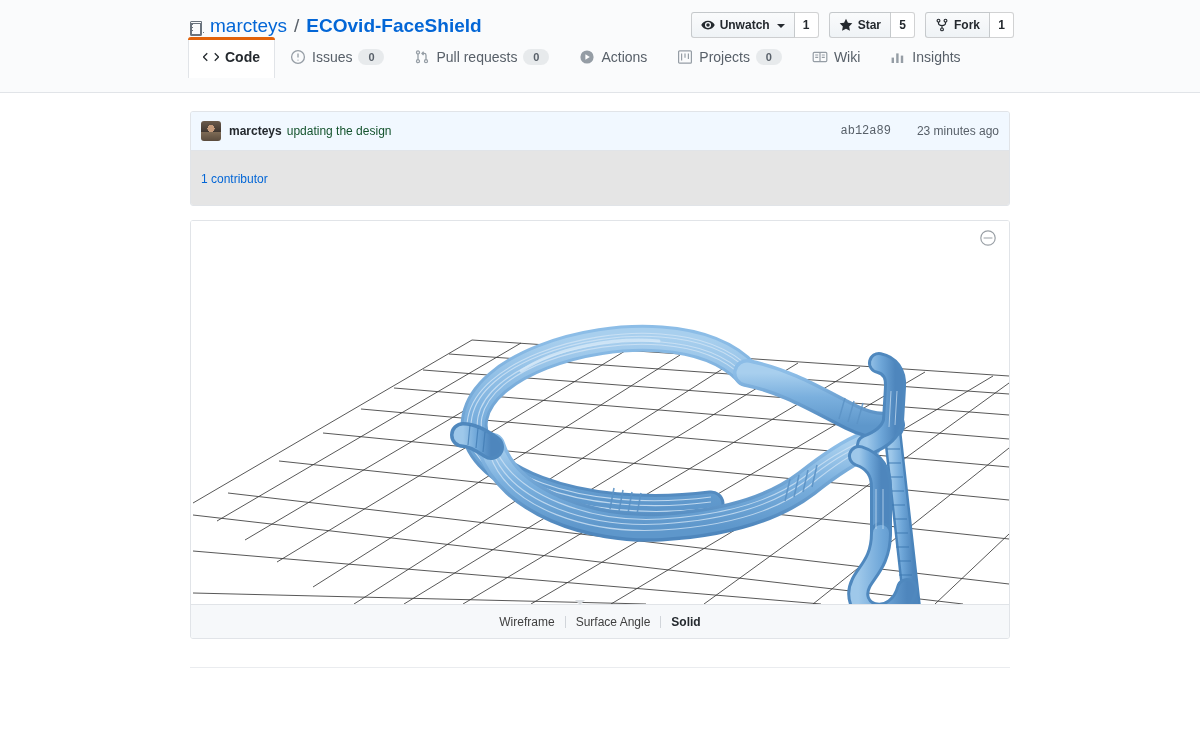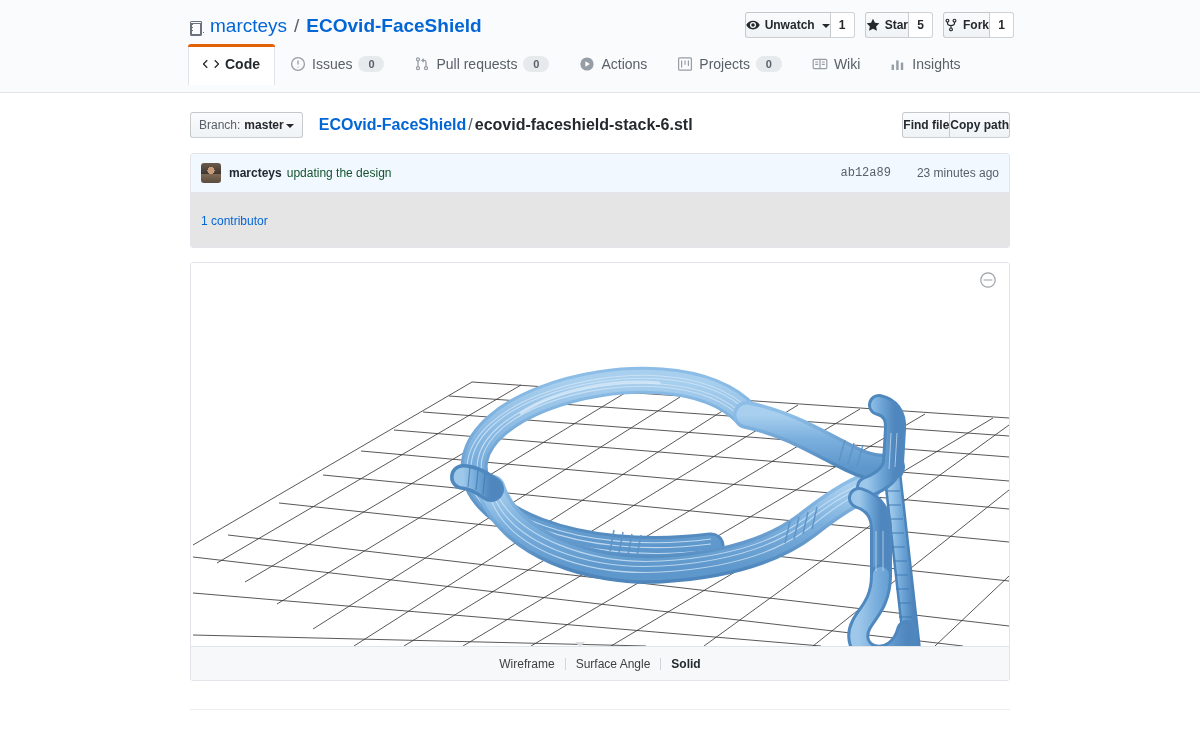--- a/index.html
+++ b/index.html
@@ -34,21 +34,21 @@
 
   
   .social-row{
     position:absolute;right:186px;top:12px;
     display:flex;align-items:center;gap:10px;
   }
   .btn-group{display:flex;align-items:stretch;}
   .sbtn{
     display:flex;align-items:center;gap:5px;
     height:26px;box-sizing:border-box;
-    padding:0 0;
+    padding:0 9px;
     font-size:12px;font-weight:600;color:#24292e;
     background:linear-gradient(#fafbfc,#eff3f6);
     border:1px solid rgba(27,31,35,.2);
     border-radius:3px 0 0 3px;
     white-space:nowrap;
   }
   .scount{
     display:flex;align-items:center;justify-content:center;
     min-width:24px;height:26px;box-sizing:border-box;
     padding:0 7px;
@@ -59,21 +59,21 @@
     border-radius:0 3px 3px 0;
   }
   .caret{
     display:inline-block;width:0;height:0;
     border:4px solid transparent;border-top-color:#24292e;border-bottom:0;
     margin-left:2px;position:relative;top:1px;
   }
 
   
   .nav{
-    position:absolute;left:188px;bottom:8px;
+    position:absolute;left:188px;bottom:15px;
     display:flex;align-items:flex-end;gap:0;
   }
   .tab{
     display:flex;align-items:center;gap:6px;
     padding:10px 14px 11px 14px;
     font-size:14px;color:#586069;
     border:1px solid transparent;border-bottom:0;
     box-sizing:border-box;
     line-height:18px;
     white-space:nowrap;
@@ -345,36 +345,20 @@
       </span>
       <span>Insights</span>
     </div>
 
 
   </nav>
 </div>
 
 <div class="content">
 
-  <div class="file-nav">
-    <button class="branch-btn">
-      <span class="lbl">Branch:</span>
-      <span class="val">master</span>
-      <span class="caret"></span>
-    </button>
-
-    <div class="breadcrumb">
-      <a href="#">ECOvid-FaceShield</a><span class="sep">/</span><span class="final">ecovid-faceshield-stack-6.stl</span>
-    </div>
-
-    <div class="fn-actions">
-      <button class="sbtn">Find file</button>
-      <button class="sbtn last">Copy path</button>
-    </div>
-  </div>
 
   <div class="commit-box">
     <div class="commit-row">
       <span class="avatar"></span>
       <a href="#" class="commit-author" style="text-decoration:none;color:#24292e;">marcteys</a>
       <span class="commit-msg">updating the design</span>
       <span class="commit-meta">
         <span class="commit-sha">ab12a89</span>
         <span class="commit-time">23 minutes ago</span>
       </span>

